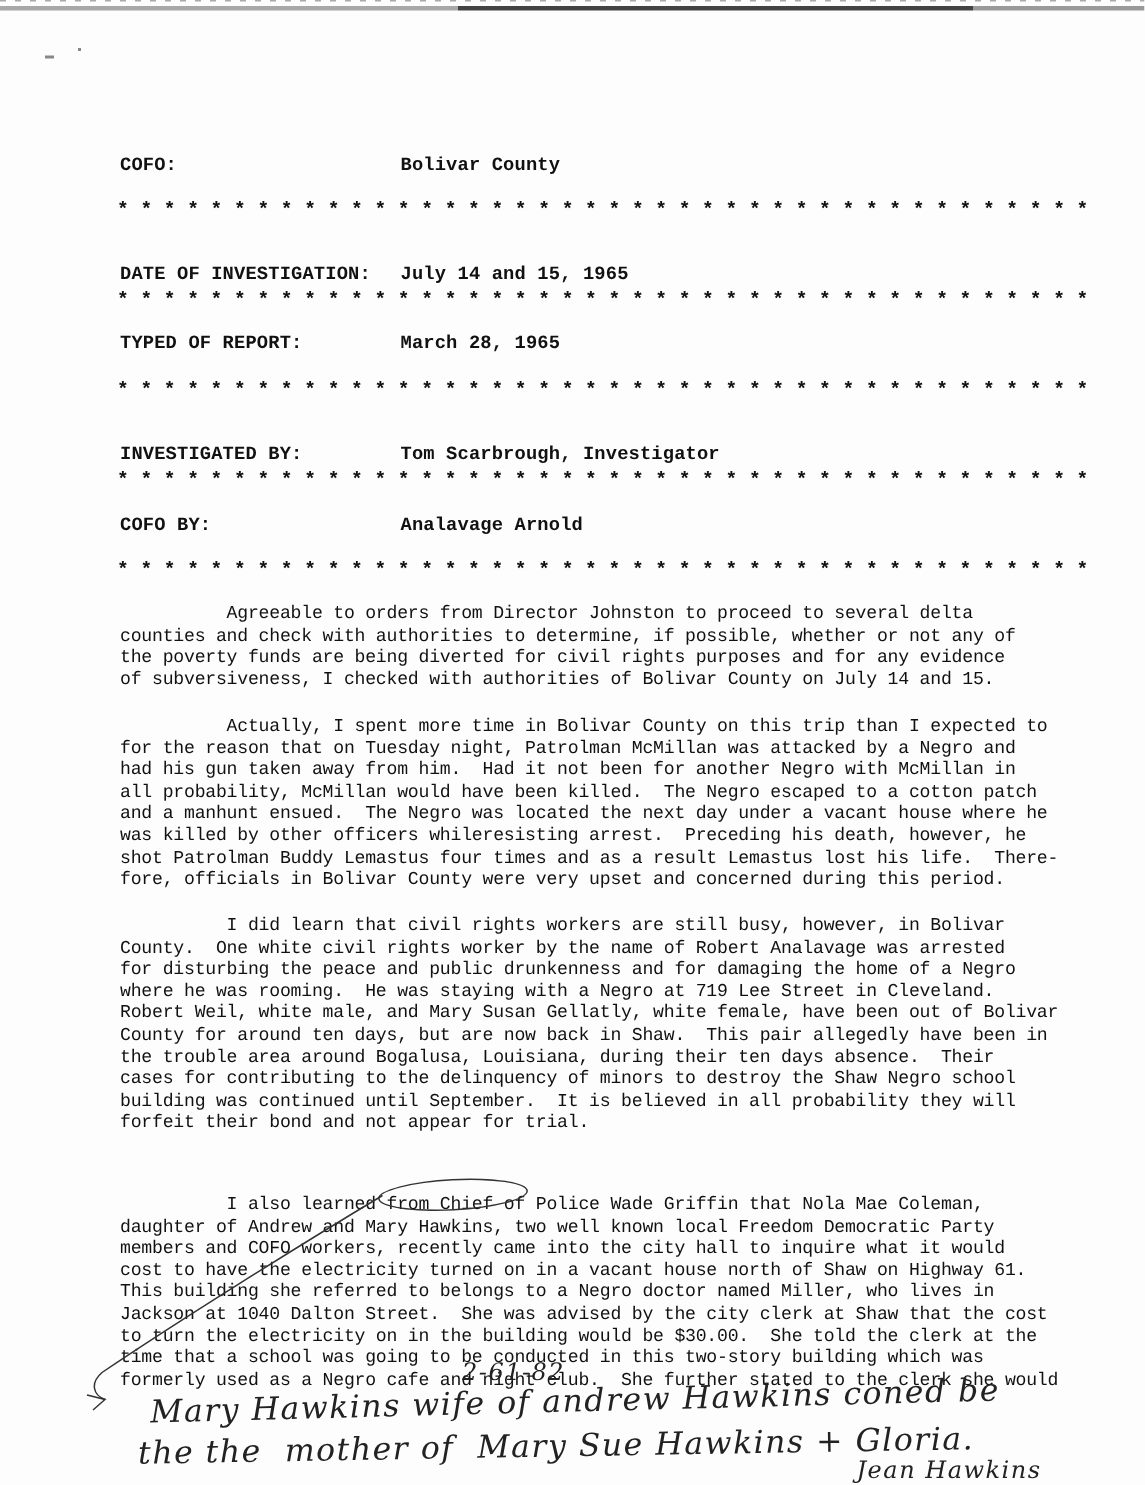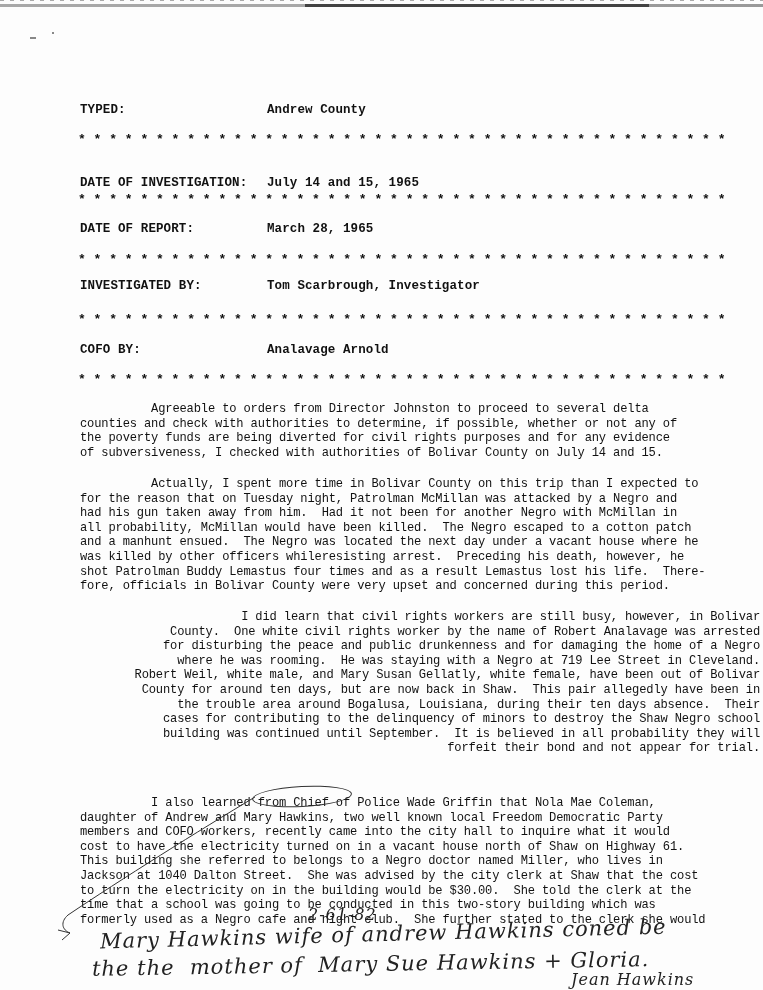--- a/index.html
+++ b/index.html
@@ -44,50 +44,50 @@
 </style>
 </head>
 <body>
 
 <div class="topdash"></div>
 <div class="topedge"></div>
 <div class="smudge" style="left:30px;top:37px;width:6px;height:2px;"></div>
 <div class="smudge" style="left:52px;top:32px;width:2px;height:2px;"></div>
 
 <div>
-  <div class="field" style="top:103px;"><span class="lbl">TYPED:</span><span>Andrew County</span></div>
+  <div class="field" style="top:103px;"><span class="lbl">COFO:</span><span>Bolivar County</span></div>
   <div class="stars" style="top:132px;">* * * * * * * * * * * * * * * * * * * * * * * * * * * * * * * * * * * * * * * * * *</div>
 
   <div class="field" style="top:176px;"><span class="lbl">DATE OF INVESTIGATION:</span><span>July 14 and 15, 1965</span></div>
   <div class="stars" style="top:192px;">* * * * * * * * * * * * * * * * * * * * * * * * * * * * * * * * * * * * * * * * * *</div>
 
-  <div class="field" style="top:222px;"><span class="lbl">DATE OF REPORT:</span><span>March 28, 1965</span></div>
+  <div class="field" style="top:222px;"><span class="lbl">TYPED OF REPORT:</span><span>March 28, 1965</span></div>
   <div class="stars" style="top:252px;">* * * * * * * * * * * * * * * * * * * * * * * * * * * * * * * * * * * * * * * * * *</div>
 
-  <div class="field" style="top:279px;"><span class="lbl">INVESTIGATED BY:</span><span>Tom Scarbrough, Investigator</span></div>
+  <div class="field" style="top:296px;"><span class="lbl">INVESTIGATED BY:</span><span>Tom Scarbrough, Investigator</span></div>
   <div class="stars" style="top:312px;">* * * * * * * * * * * * * * * * * * * * * * * * * * * * * * * * * * * * * * * * * *</div>
 
   <div class="field" style="top:343px;"><span class="lbl">COFO BY:</span><span>Analavage Arnold</span></div>
   <div class="stars" style="top:372px;">* * * * * * * * * * * * * * * * * * * * * * * * * * * * * * * * * * * * * * * * * *</div>
 </div>
 
 <div>
   <div class="para" style="top:402px;">          Agreeable to orders from Director Johnston to proceed to several delta
 counties and check with authorities to determine, if possible, whether or not any of
 the poverty funds are being diverted for civil rights purposes and for any evidence
 of subversiveness, I checked with authorities of Bolivar County on July 14 and 15.</div>
   <div class="para" style="top:477px;">          Actually, I spent more time in Bolivar County on this trip than I expected to
 for the reason that on Tuesday night, Patrolman McMillan was attacked by a Negro and
 had his gun taken away from him.  Had it not been for another Negro with McMillan in
 all probability, McMillan would have been killed.  The Negro escaped to a cotton patch
 and a manhunt ensued.  The Negro was located the next day under a vacant house where he
 was killed by other officers whileresisting arrest.  Preceding his death, however, he
 shot Patrolman Buddy Lemastus four times and as a result Lemastus lost his life.  There-
 fore, officials in Bolivar County were very upset and concerned during this period.</div>
-  <div class="para" style="top:610px;text-align:right;">          I did learn that civil rights workers are still busy, however, in Bolivar
+  <div class="para" style="top:610px;">          I did learn that civil rights workers are still busy, however, in Bolivar
 County.  One white civil rights worker by the name of Robert Analavage was arrested
 for disturbing the peace and public drunkenness and for damaging the home of a Negro
 where he was rooming.  He was staying with a Negro at 719 Lee Street in Cleveland.
 Robert Weil, white male, and Mary Susan Gellatly, white female, have been out of Bolivar
 County for around ten days, but are now back in Shaw.  This pair allegedly have been in
 the trouble area around Bogalusa, Louisiana, during their ten days absence.  Their
 cases for contributing to the delinquency of minors to destroy the Shaw Negro school
 building was continued until September.  It is believed in all probability they will
 forfeit their bond and not appear for trial.</div>
   <div class="para" style="top:796px;">          I also learned from Chief of Police Wade Griffin that Nola Mae Coleman,

